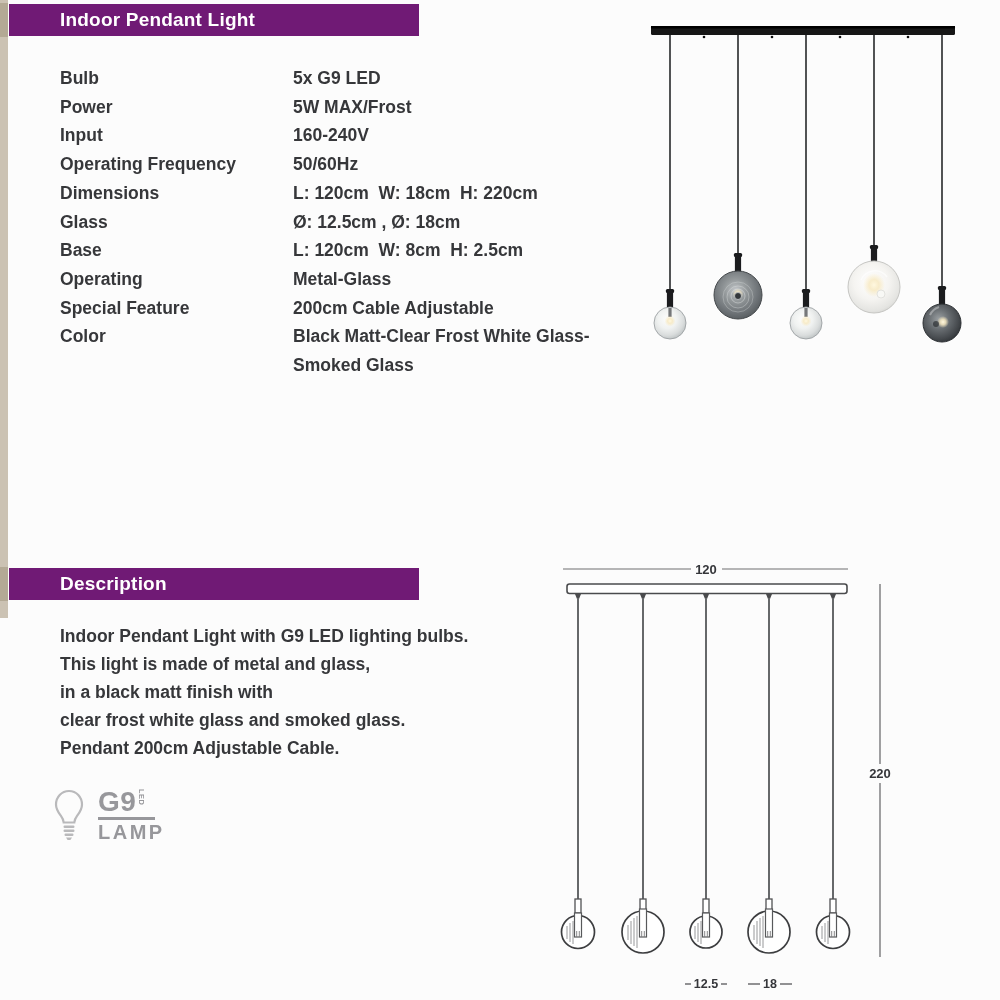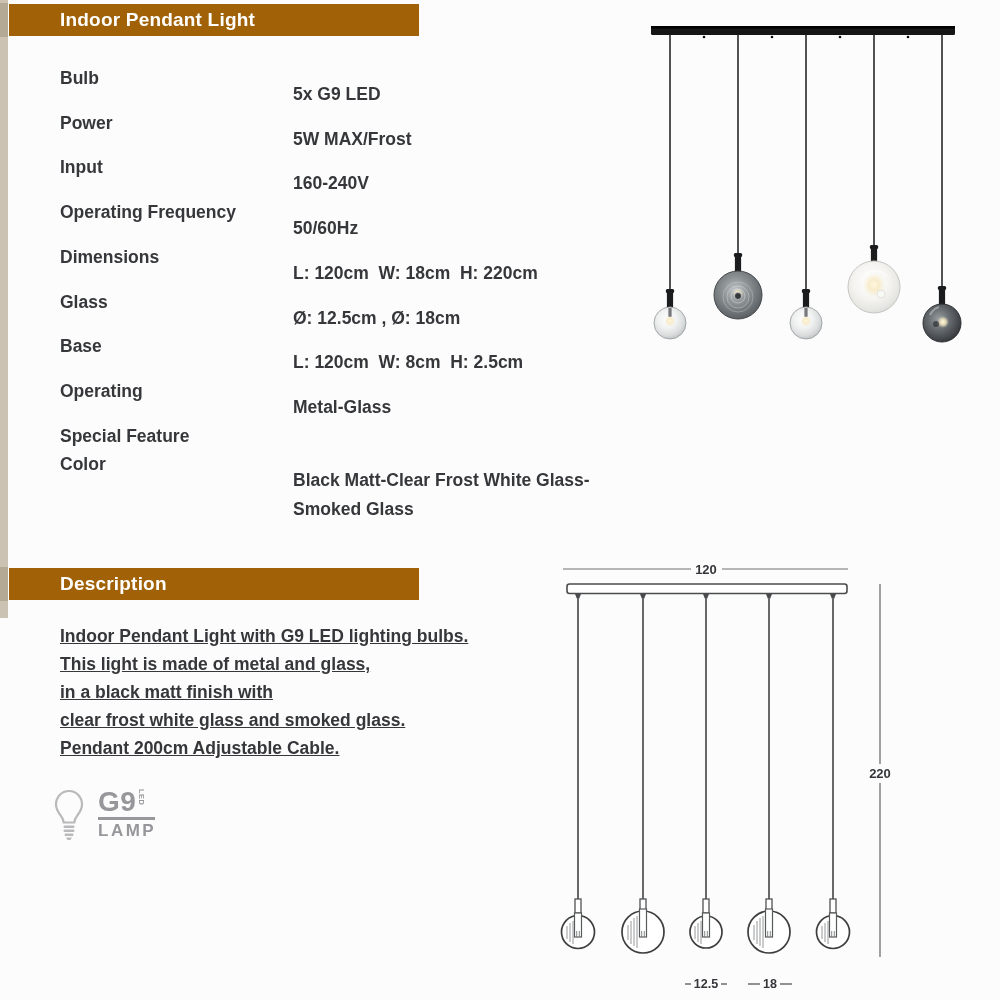--- a/index.html
+++ b/index.html
@@ -9,41 +9,41 @@
     background:#fcfcfc;
     font-family:"Liberation Sans", sans-serif;
     color:#36373a;
   }
   .beige-strip { position:absolute; left:0; top:0; width:8px; height:618px; background:#cbc2b3; }
   .beige-cap-1 { position:absolute; left:0; top:3px; width:8px; height:34px; background:#b3a995; }
   .beige-cap-2 { position:absolute; left:0; top:567px; width:8px; height:34px; background:#b3a995; }
 
   .section-bar {
     position:absolute; left:9px; width:410px; height:32px;
-    background:#a16207; color:#ffffff;
+    background:#701a75; color:#ffffff;
     font-size:19px; font-weight:bold; letter-spacing:0.2px;
     display:flex; align-items:center; padding-left:51px;
   }
   .bar-title-1 { top:4px; }
   .bar-desc { top:568px; }
 
   .spec-table { position:absolute; left:60px; top:64px; width:560px; }
   .spec-row { display:flex; line-height:28.7px; font-size:17.5px; font-weight:bold; }
   .spec-label { width:233px; flex:0 0 233px; }
-  .spec-value { white-space:pre-wrap;margin-top:16px; }
-
-  .desc-text { position:absolute; left:60px; top:622px; width:480px; font-size:17.5px; font-weight:bold; line-height:28px;text-decoration:underline; }
+  .spec-value { white-space:pre-wrap; }
+
+  .desc-text { position:absolute; left:60px; top:622px; width:480px; font-size:17.5px; font-weight:bold; line-height:28px; }
 
   .lamp-badge { position:absolute; left:52px; top:789px; display:flex; align-items:flex-start; }
   .badge-text { margin-left:12px; color:#97979b; }
   .badge-top { display:flex; align-items:flex-start; }
   .badge-g9 { font-size:28px; font-weight:bold; line-height:26px; letter-spacing:0.5px; }
   .badge-led { writing-mode:vertical-rl; font-size:7.5px; font-weight:bold; letter-spacing:0.5px; margin-left:1px; line-height:8px; }
   .badge-rule { width:57px; height:3px; background:#97979b; margin-top:2px; }
-  .badge-lamp { font-size:17px; font-weight:bold; letter-spacing:2.5px; margin-top:1px; }
+  .badge-lamp { font-size:20px; font-weight:bold; letter-spacing:2.5px; margin-top:1px; }
 
   .photo-wrap { position:absolute; left:628px; top:8px; width:360px; height:350px; }
   .diagram-wrap { position:absolute; left:545px; top:553px; width:352px; height:447px; }
 
   svg text {
     font-family:"Liberation Sans", sans-serif;
     font-weight:bold;
     fill:#35363a;
   }
 </style>
@@ -86,20 +86,21 @@
   <div class="spec-row">
     <div class="spec-label">Base</div>
     <div class="spec-value">L: 120cm  W: 8cm  H: 2.5cm</div>
   </div>
   <div class="spec-row">
     <div class="spec-label">Operating</div>
     <div class="spec-value">Metal-Glass</div>
   </div>
   <div class="spec-row">
     <div class="spec-label">Special Feature</div>
+    <div class="spec-value">200cm Cable Adjustable</div>
   </div>
   <div class="spec-row">
     <div class="spec-label">Color</div>
     <div class="spec-value">Black Matt-Clear Frost White Glass-
 Smoked Glass</div>
   </div>
 </div>
 
 <div class="photo-wrap">
 <svg width="360" height="350" viewBox="0 0 360 350">

